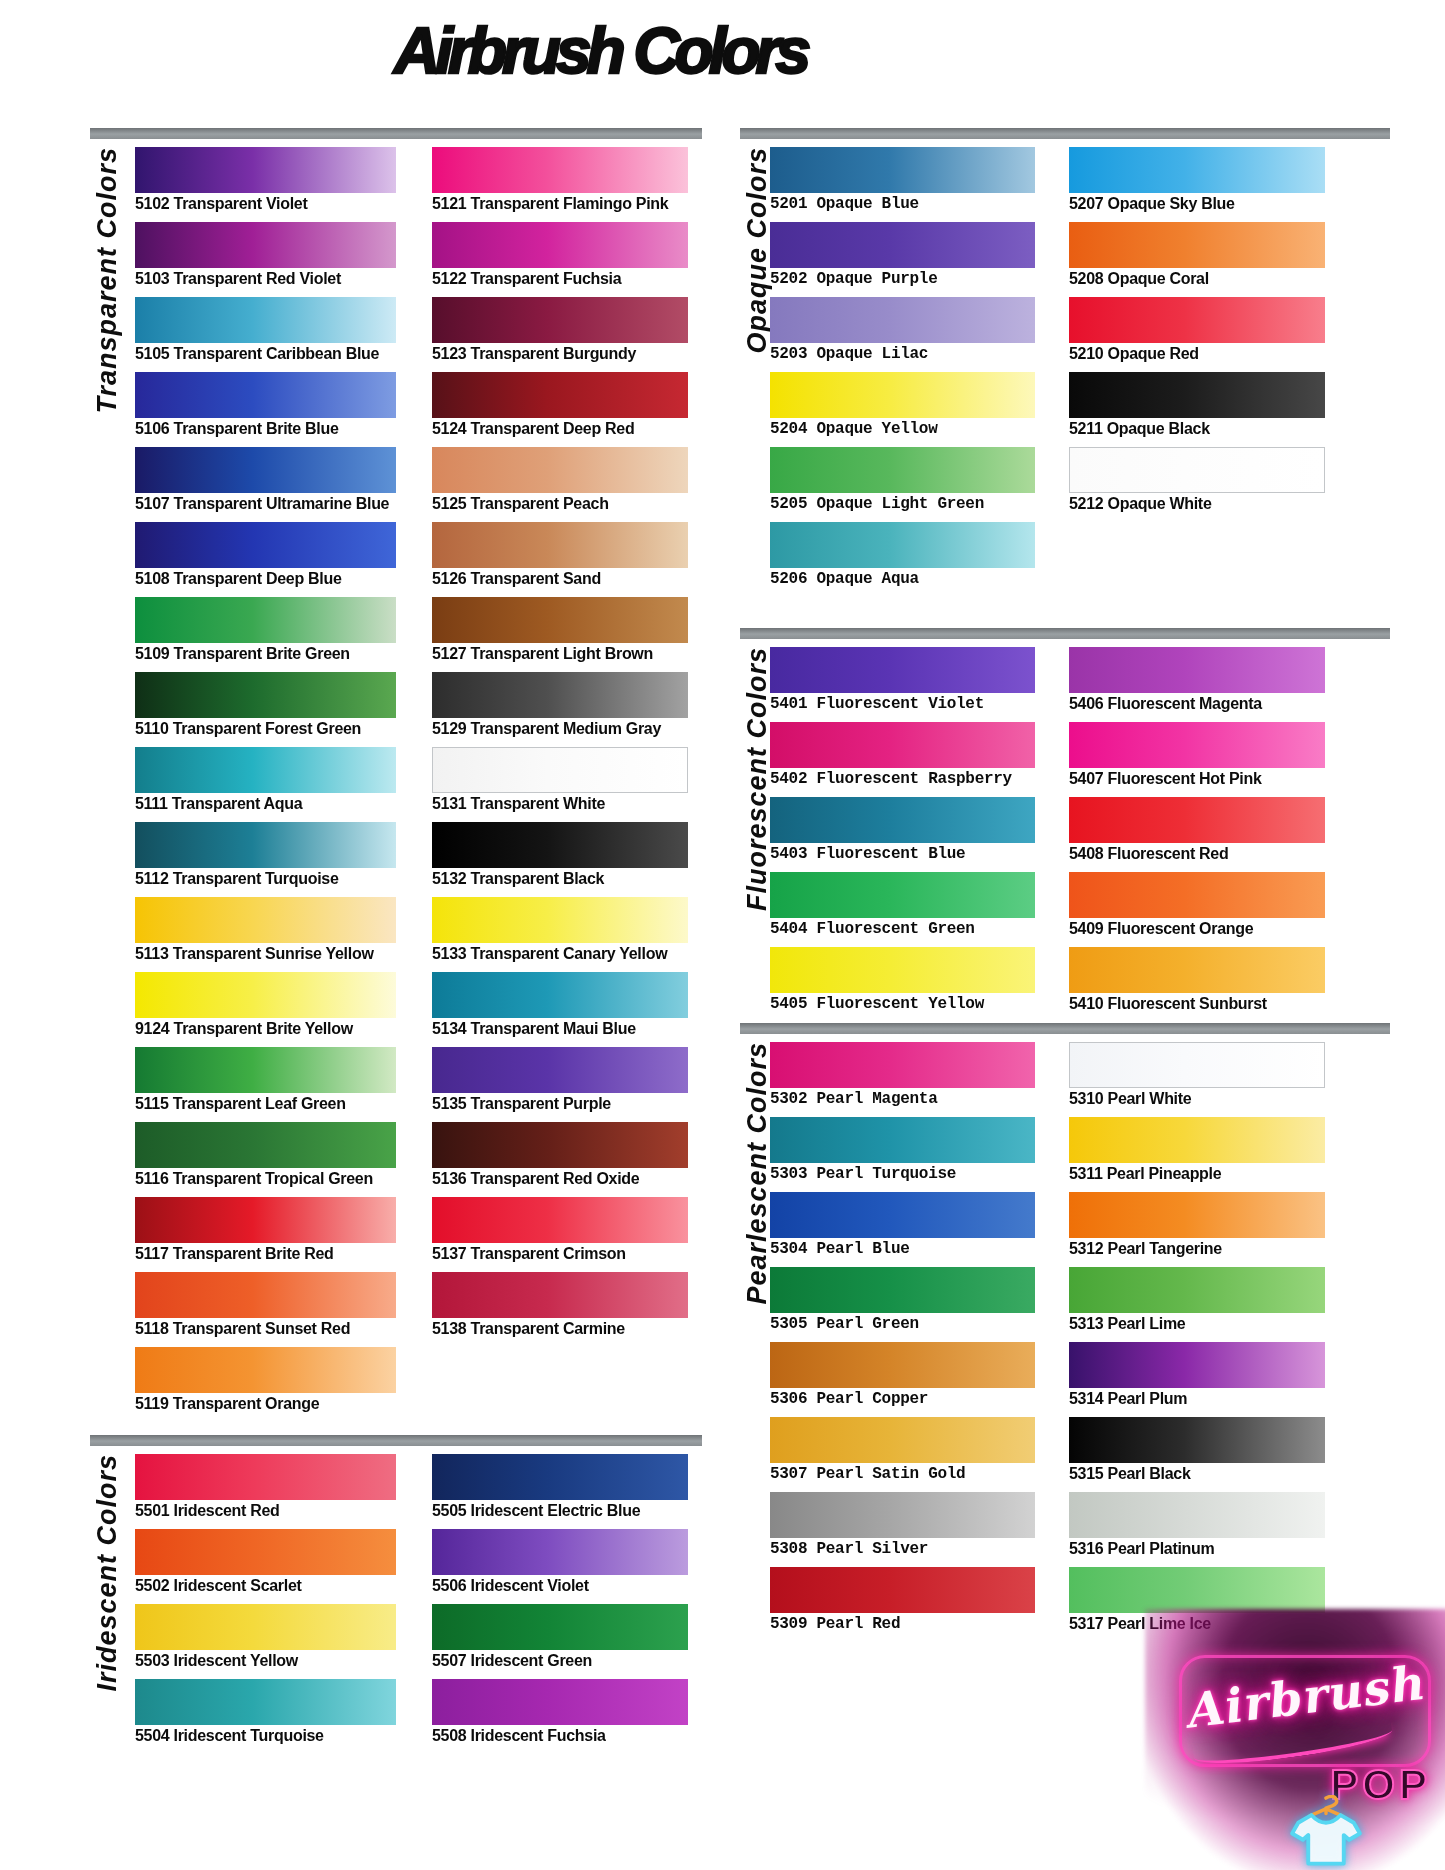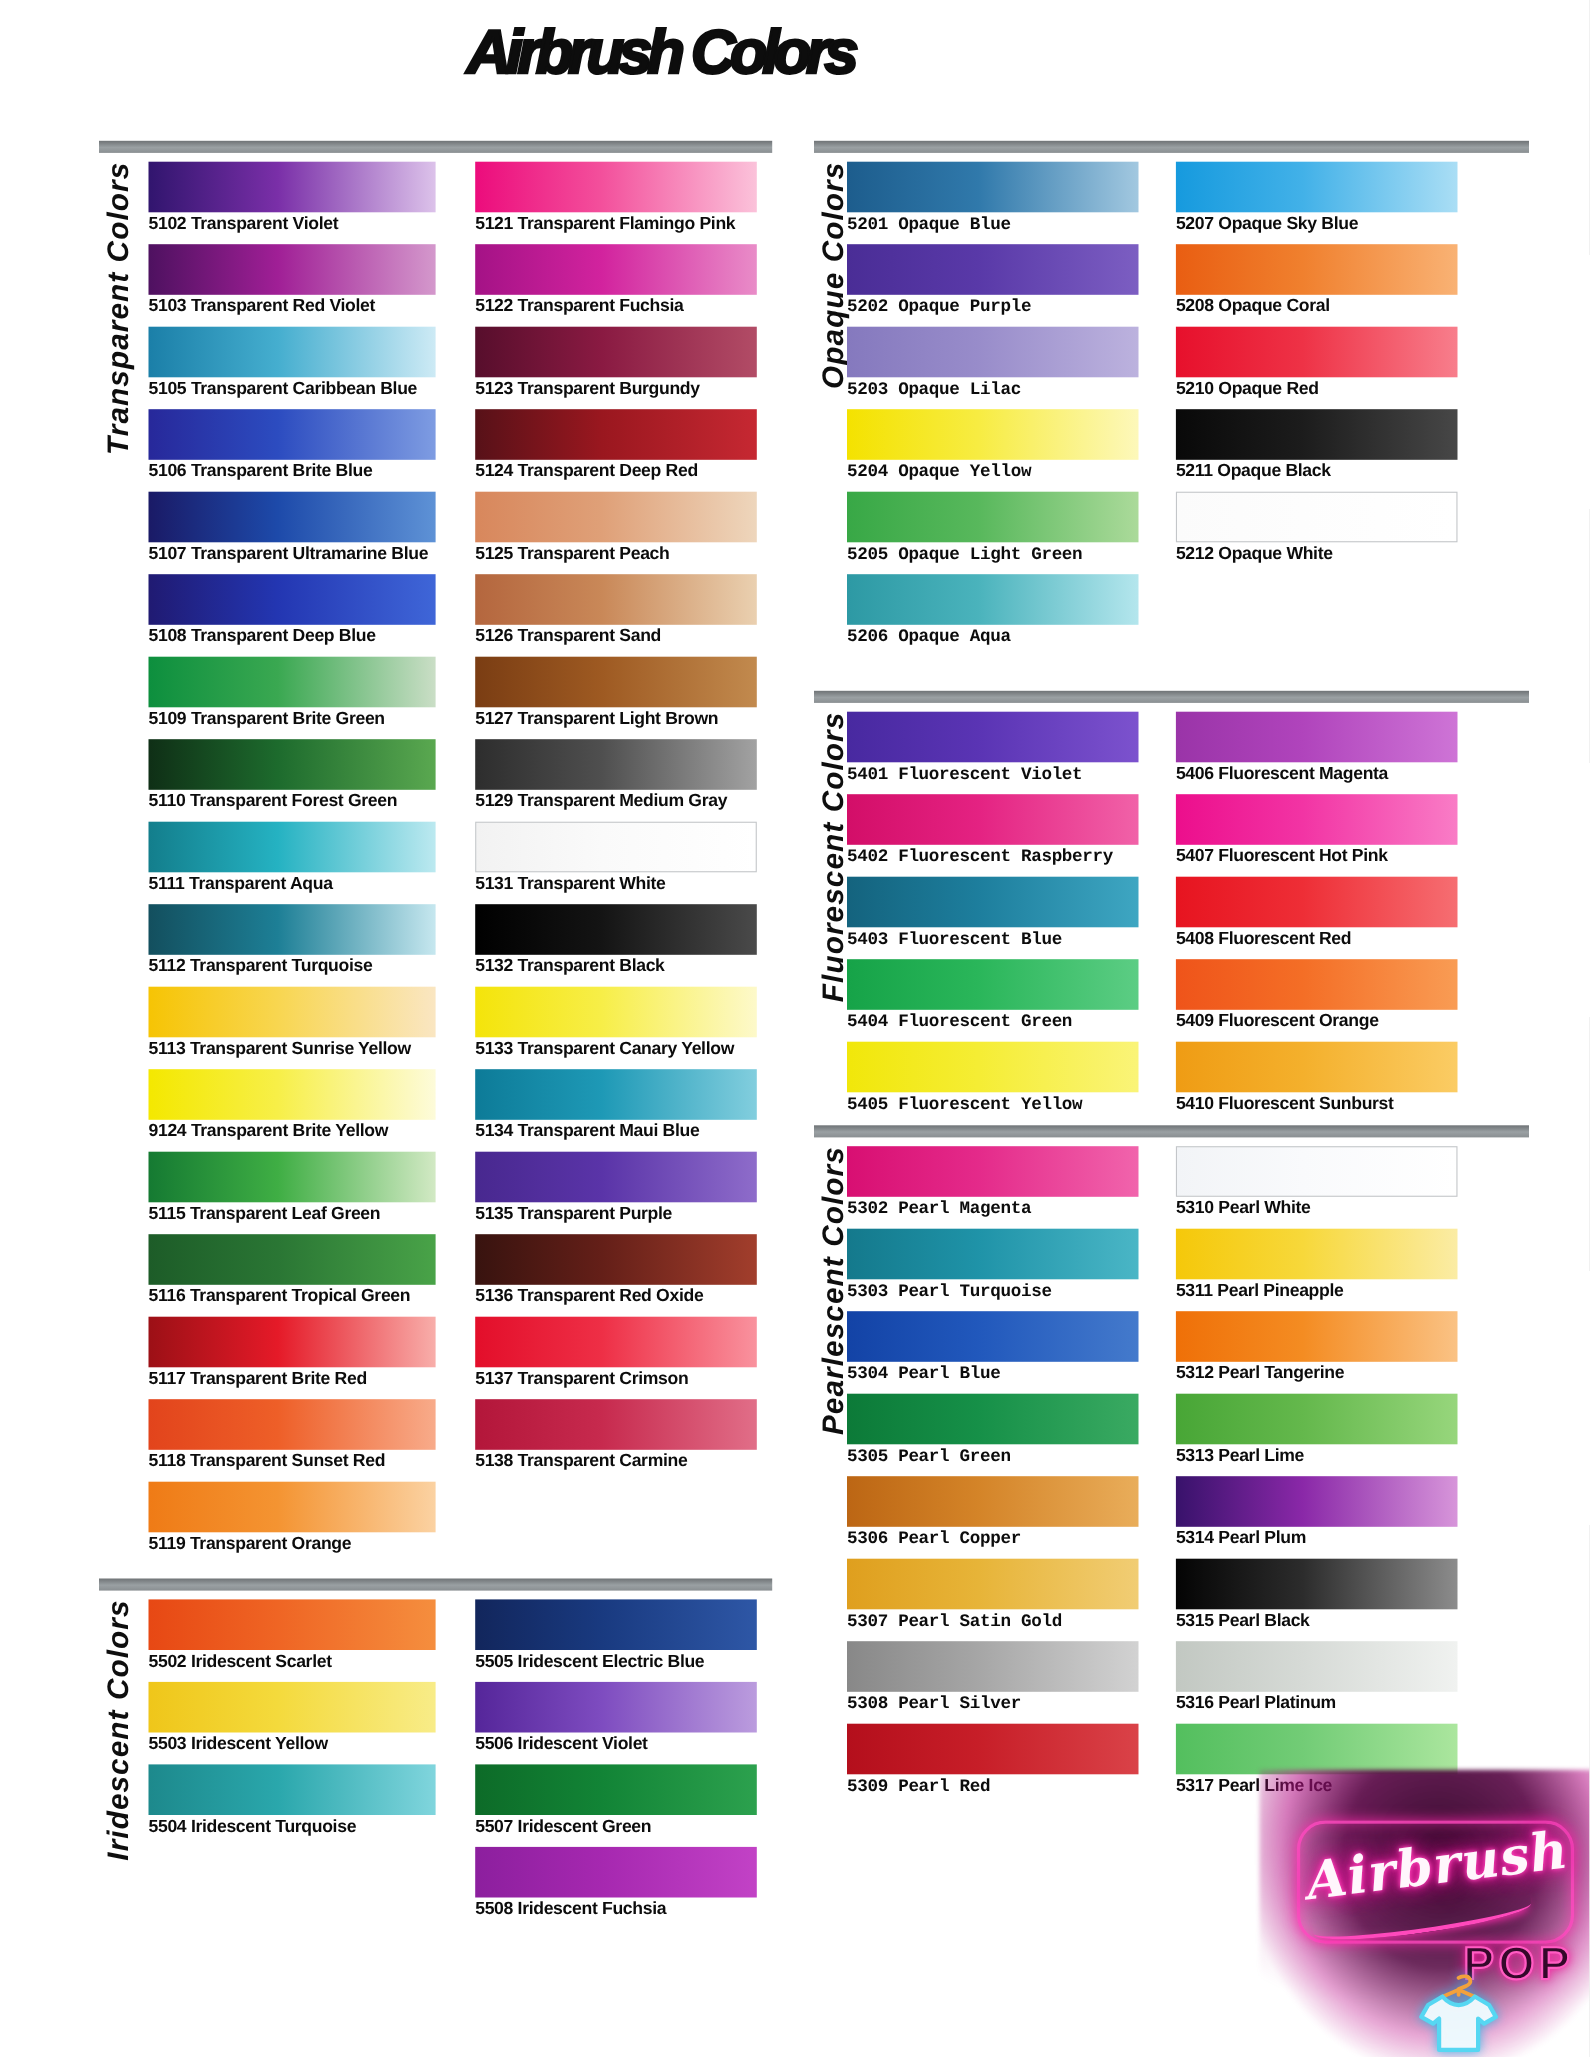--- a/index.html
+++ b/index.html
@@ -3,21 +3,21 @@
 <meta charset="utf-8">
 <style>
   * { margin:0; padding:0; box-sizing:border-box; }
   html,body { background:#e8e8e8; }
   .page {
     position:relative; width:1445px; height:1870px; background:#ffffff;
     font-family:"Liberation Sans", sans-serif; overflow:hidden; margin:0 auto;
   }
   .page-title {
     position:absolute; left:150px; top:14px; width:900px; text-align:center;
-    font-style:italic; font-weight:bold; font-size:56px; letter-spacing:-5px;
+    font-style:italic; font-weight:bold; font-size:64px; letter-spacing:-5px;
     color:#0d0d0d; -webkit-text-stroke:2.5px #0d0d0d; white-space:nowrap;
   }
   .section { position:absolute; }
   #section-transparent { left:90px;  top:128px;  width:612px; height:1310px; }
   #section-iridescent  { left:90px;  top:1435px; width:612px; height:330px;  }
   #section-opaque      { left:740px; top:128px;  width:650px; height:480px;  }
   #section-fluorescent { left:740px; top:628px;  width:650px; height:400px;  }
   #section-pearlescent { left:740px; top:1023px; width:650px; height:700px;  }
   .section-bar {
     height:11px; width:100%;
@@ -394,20 +394,24 @@
           <div class="swatch" style="background: linear-gradient(90deg, rgb(83, 191, 94) 0%, rgb(114, 204, 118) 45%, rgb(171, 230, 158) 100%);"></div>
           <div class="swatch-label">5317 Pearl Lime Ice</div>
         </div>
       </div>
     </div>
   <div class="section lane-left" id="section-iridescent">
       <div class="section-bar"></div>
       <div class="section-vlabel">Iridescent Colors</div>
       <div class="col c1">
         <div class="row">
+          <div class="swatch" style="background: linear-gradient(90deg, rgb(229, 19, 64) 0%, rgb(238, 58, 90) 45%, rgb(239, 109, 130) 100%);"></div>
+          <div class="swatch-label">5501 Iridescent Red</div>
+        </div>
+        <div class="row">
           <div class="swatch" style="background: linear-gradient(90deg, rgb(231, 72, 20) 0%, rgb(239, 101, 36) 45%, rgb(245, 142, 62) 100%);"></div>
           <div class="swatch-label">5502 Iridescent Scarlet</div>
         </div>
         <div class="row">
           <div class="swatch" style="background: linear-gradient(90deg, rgb(239, 198, 26) 0%, rgb(244, 218, 60) 45%, rgb(248, 236, 136) 100%);"></div>
           <div class="swatch-label">5503 Iridescent Yellow</div>
         </div>
         <div class="row">
           <div class="swatch" style="background: linear-gradient(90deg, rgb(29, 137, 140) 0%, rgb(42, 167, 172) 45%, rgb(128, 213, 221) 100%);"></div>
           <div class="swatch-label">5504 Iridescent Turquoise</div>

